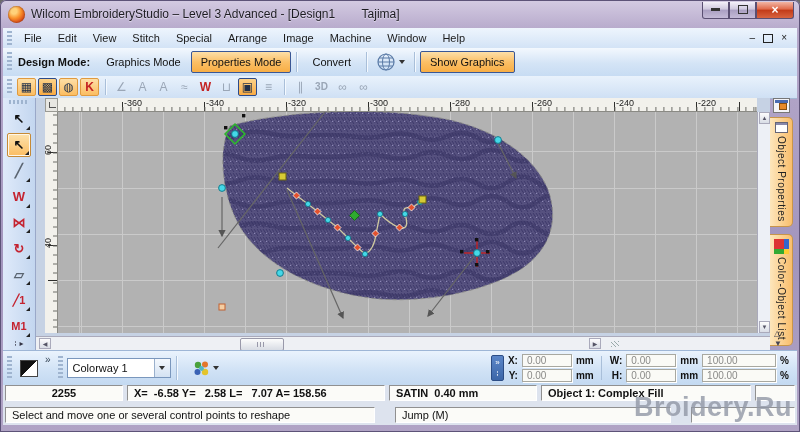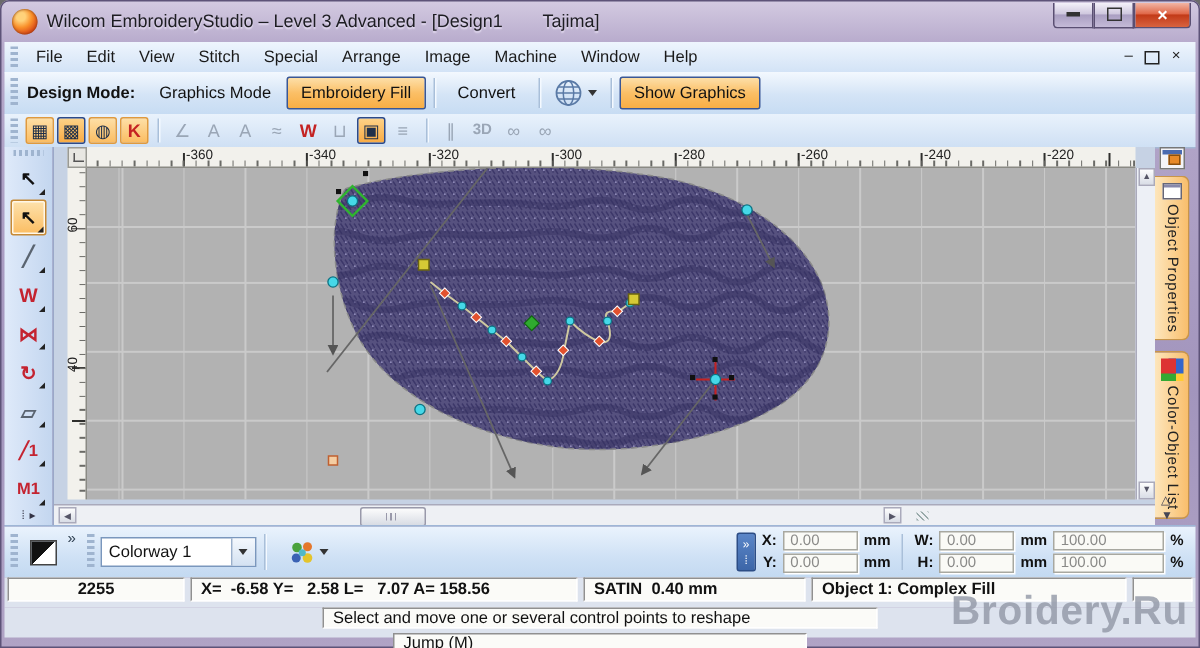--- a/index.html
+++ b/index.html
@@ -141,21 +141,21 @@
     align-items:center;column-gap:4px;padding-right:8px;font-size:10px;color:#111;}
   .xylab{font-weight:bold;text-align:right;}
   .xyfield{width:50px;height:13px;background:#fafaf6;border:1px solid #a8a8a0;box-shadow:1px 1px 0 #fff;
     font-size:10px;color:#8a8a88;display:flex;align-items:center;padding-left:4px;box-sizing:border-box;}
   .xyfield.wide{width:74px;}
   .xysep{width:1px;height:24px;background:#a9bfd9;grid-row:span 2;justify-self:center;}
   .unit{font-weight:bold;}
 
   
   .status1{left:3px;top:385px;width:794px;height:20px;background:#dde3ee;display:flex;align-items:flex-start;gap:4px;padding:0 2px;box-sizing:border-box;font-size:11px;font-weight:bold;}
-  .status2{left:3px;top:405px;width:794px;height:20px;background:#dde3ee;display:flex;align-items:center;gap:3px;padding:0 2px;box-sizing:border-box;font-size:11px;flex-direction:column;}
+  .status2{left:3px;top:405px;width:794px;height:20px;background:#dde3ee;display:flex;align-items:center;gap:20px;padding:0 2px;box-sizing:border-box;font-size:11px;}
   .spanel{height:16px;background:#fbfbf8;border:1px solid;border-color:#909090 #ffffff #ffffff #909090;
     display:flex;align-items:center;padding:0 6px;box-sizing:border-box;color:#111;white-space:pre;}
   .watermark{position:absolute;right:8px;top:392px;font-size:27px;font-weight:bold;color:#9298a6;opacity:.8;letter-spacing:.5px;z-index:5;}
 
   
 </style>
 </head>
 <body>
 
 <div id="win">
@@ -192,21 +192,21 @@
       <span>–</span>
       <span class="mdirest"></span>
       <span>×</span>
     </div>
   </div>
 
   <div class="abs toolbar1">
     <span class="grip"></span>
     <span class="tb1label">Design Mode:</span>
     <span class="modebtn">Graphics Mode</span>
-    <span class="modebtn active">Embroidery Fill</span>
+    <span class="modebtn active">Properties Mode</span>
     <span class="vsep"></span>
     <span class="modebtn">Convert</span>
     <span class="vsep"></span>
     <span class="globebtn">
       <svg width="20" height="20" viewBox="0 0 20 20">
         <circle cx="10" cy="10" r="8" fill="none" stroke="#5a7aa6" stroke-width="1.2"></circle>
         <ellipse cx="10" cy="10" rx="3.5" ry="8" fill="none" stroke="#5a7aa6" stroke-width="1"></ellipse>
         <line x1="2" y1="10" x2="18" y2="10" stroke="#5a7aa6" stroke-width="1"></line>
         <line x1="3.2" y1="6" x2="16.8" y2="6" stroke="#5a7aa6" stroke-width="1"></line>
         <line x1="3.2" y1="14" x2="16.8" y2="14" stroke="#5a7aa6" stroke-width="1"></line>

